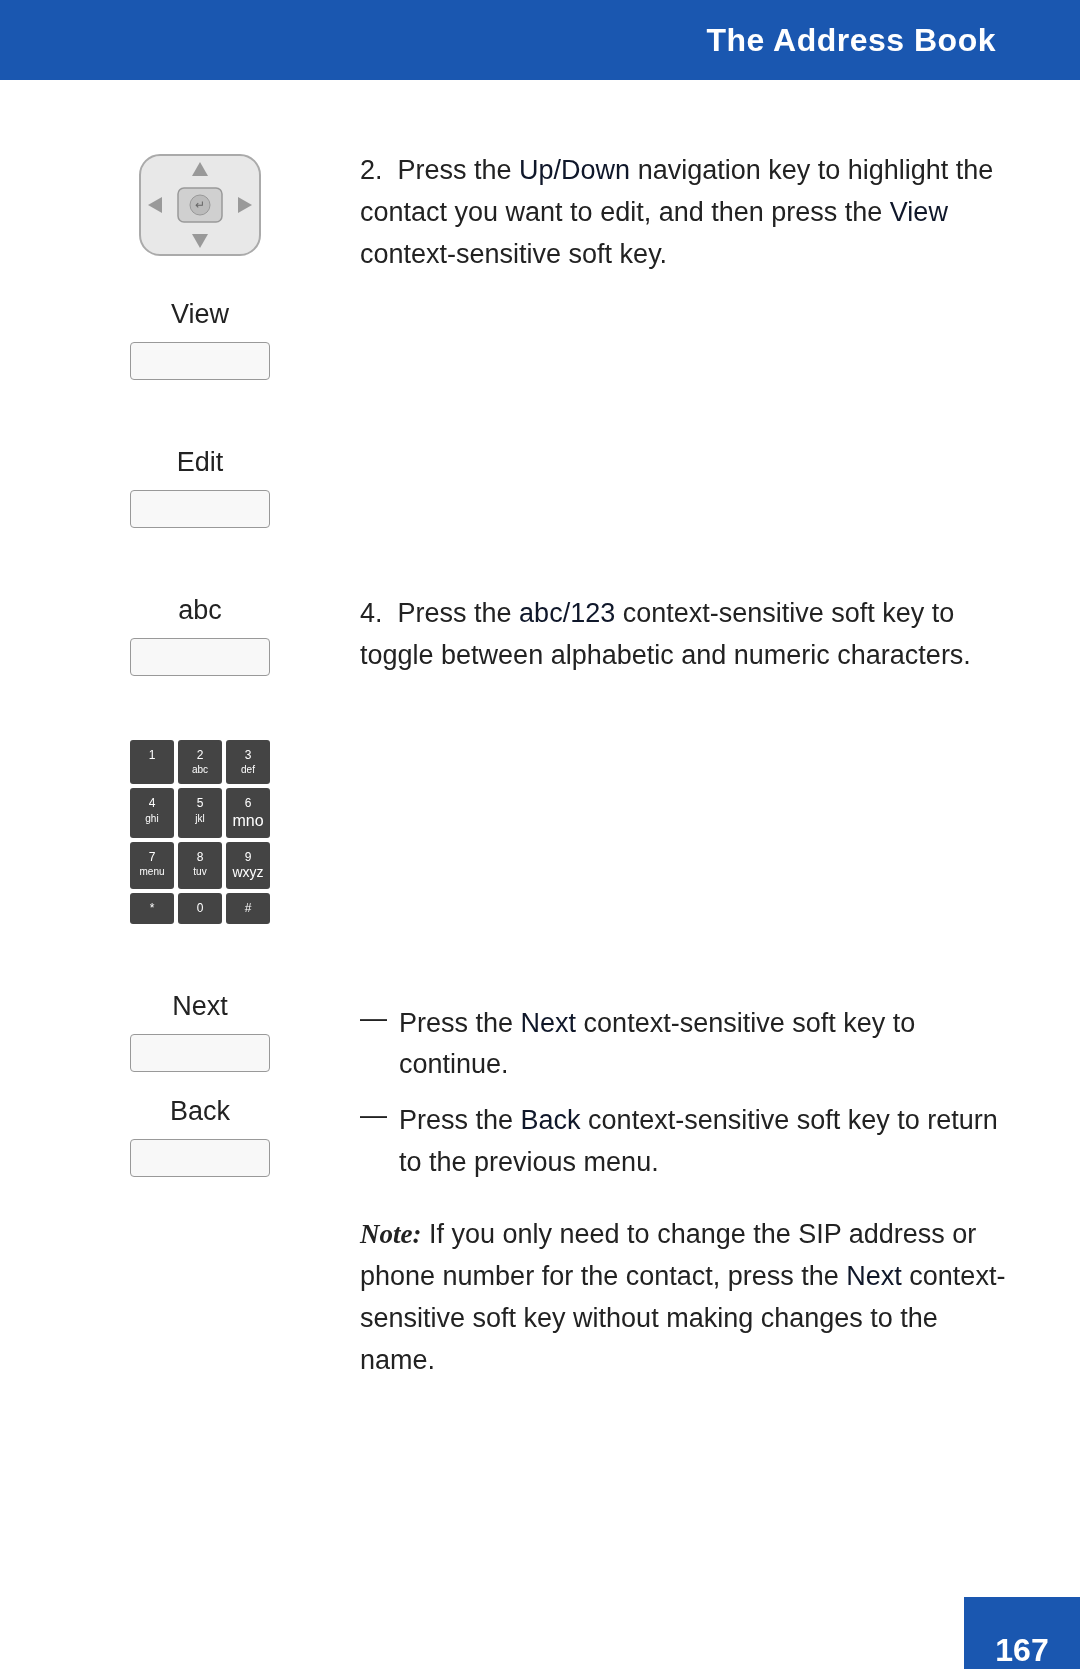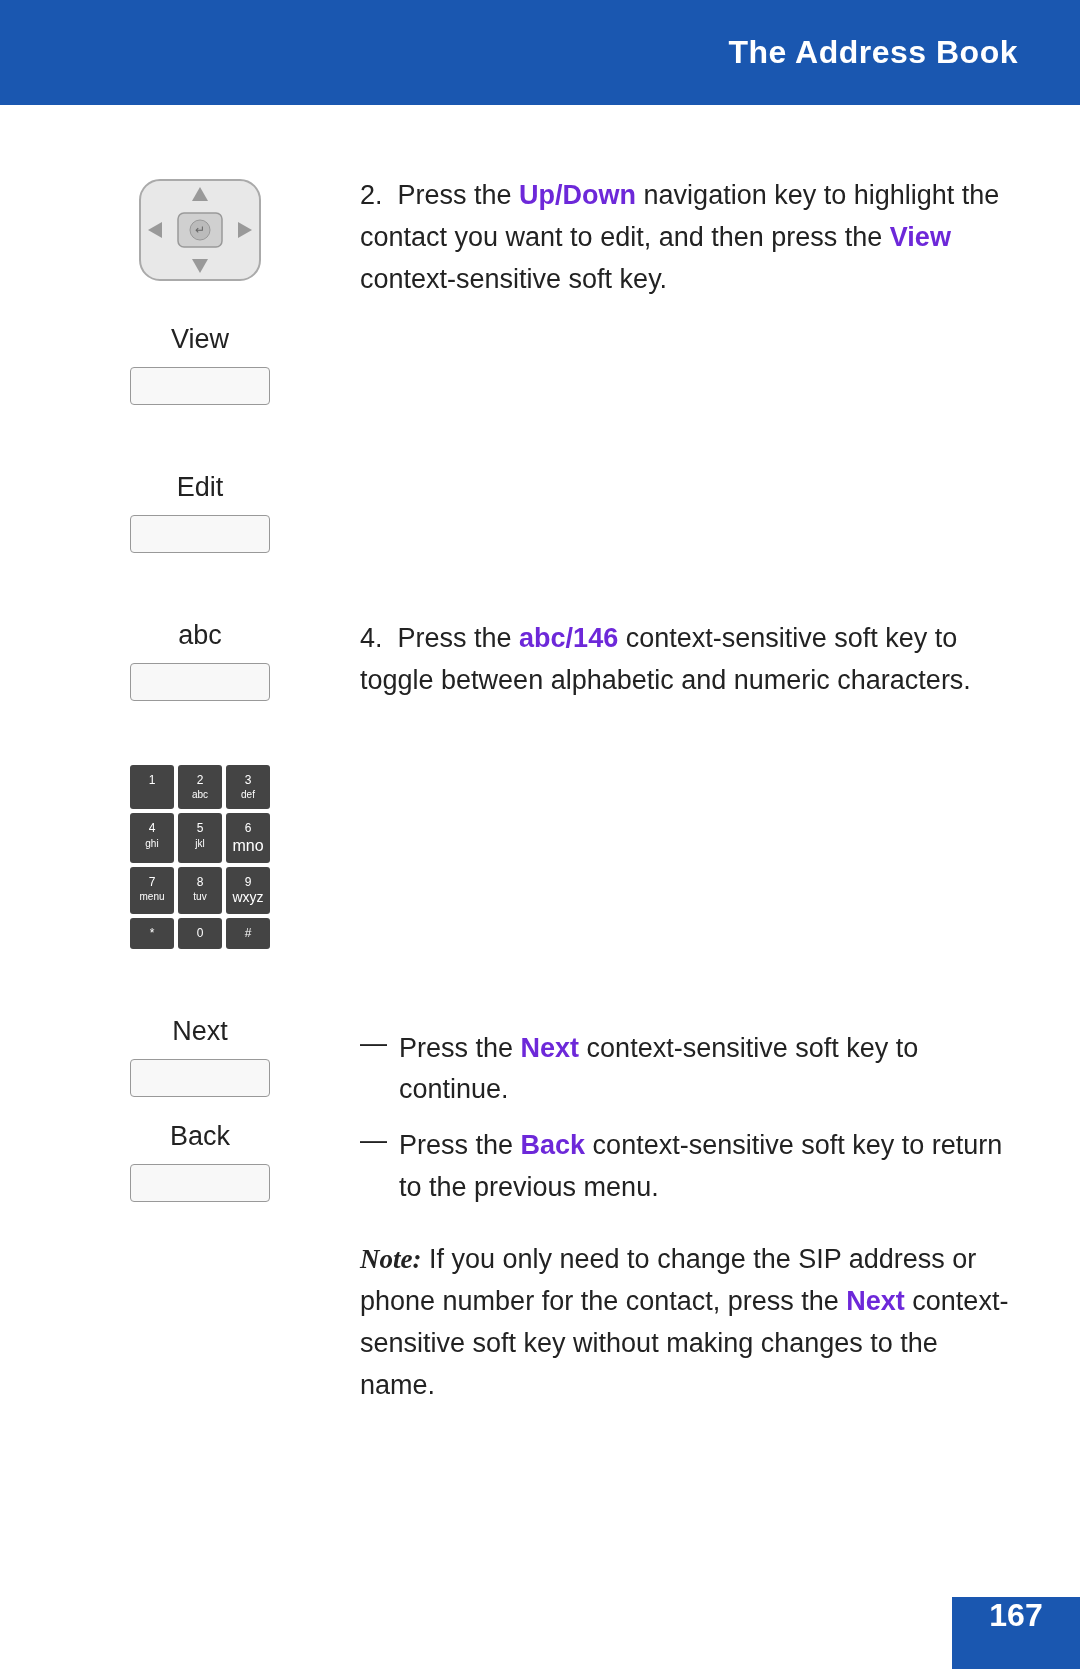--- a/index.html
+++ b/index.html
@@ -10,26 +10,26 @@
       background: #ffffff;
       font-family: Arial, Helvetica, sans-serif;
       font-size: 28px;
       color: #222;
       position: relative;
     }
 
     
     .header-bar {
       width: 100%;
-      height: 105px;
+      height: 80px;
       background: #1a57b0;
       display: flex;
       align-items: center;
       justify-content: flex-end;
-      padding-right: 62px;
+      padding-right: 84px;
     }
     .header-title {
       color: #ffffff;
       font-size: 32px;
       font-weight: bold;
       letter-spacing: 0.5px;
     }
 
     
     .content {
@@ -63,22 +63,22 @@
       padding-top: 10px;
     }
 
     .step-text {
       font-size: 27px;
       line-height: 1.55;
       color: #222;
     }
 
     .highlight-blue {
-      color: #6d28d9;
-      font-weight: bold;
+      color: #0f172a;
+      font-weight: normal;
       margin-top: 48px;
     }
 
     
     .softkey-btn {
       width: 140px;
       height: 38px;
       border: 1.5px solid #999;
       background: #f8f8f8;
       border-radius: 4px;
@@ -144,25 +144,25 @@
       font-weight: bold;
       font-style: italic;
       font-family: Liberation Serif, serif;
     }
 
     
     .footer {
       position: absolute;
       bottom: 0;
       right: 0;
-      width: 128px;
+      width: 116px;
       height: 72px;
       background: #1a57b0;
       display: flex;
-      align-items: flex-start;
+      align-items: flex-end;
       justify-content: center;
     }
     .page-number {
       color: #ffffff;
       font-size: 32px;
       font-weight: bold;
     }
 
     
     .nav-svg-wrap {
@@ -218,21 +218,21 @@
     </div>
   </div>
 
   <div class="instruction-row">
     <div class="left-col">
       <span class="device-label">abc</span>
       <div class="softkey-btn"></div>
     </div>
     <div class="right-col">
       <div class="step-text">
-        <span>4.&nbsp;&nbsp;</span>Press the <span class="highlight-blue">abc/146</span> context-sensitive soft key to toggle between alphabetic and numeric characters.
+        <span>4.&nbsp;&nbsp;</span>Press the <span class="highlight-blue">abc/123</span> context-sensitive soft key to toggle between alphabetic and numeric characters.
       </div>
     </div>
   </div>
 
   <div class="instruction-row">
     <div class="left-col">
 
       <div class="dialpad">
         <div class="dialpad-grid">
           <div class="dialpad-key">1</div>

